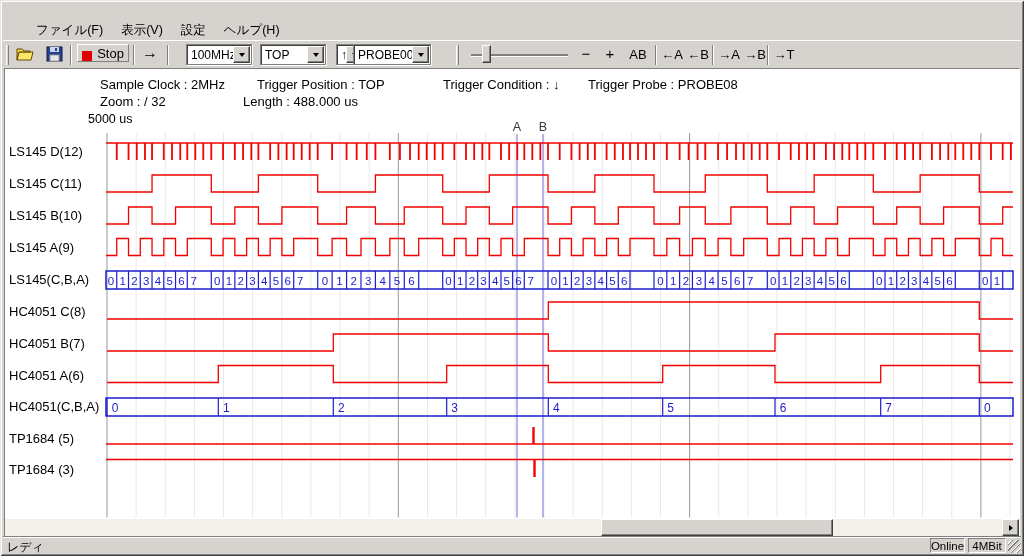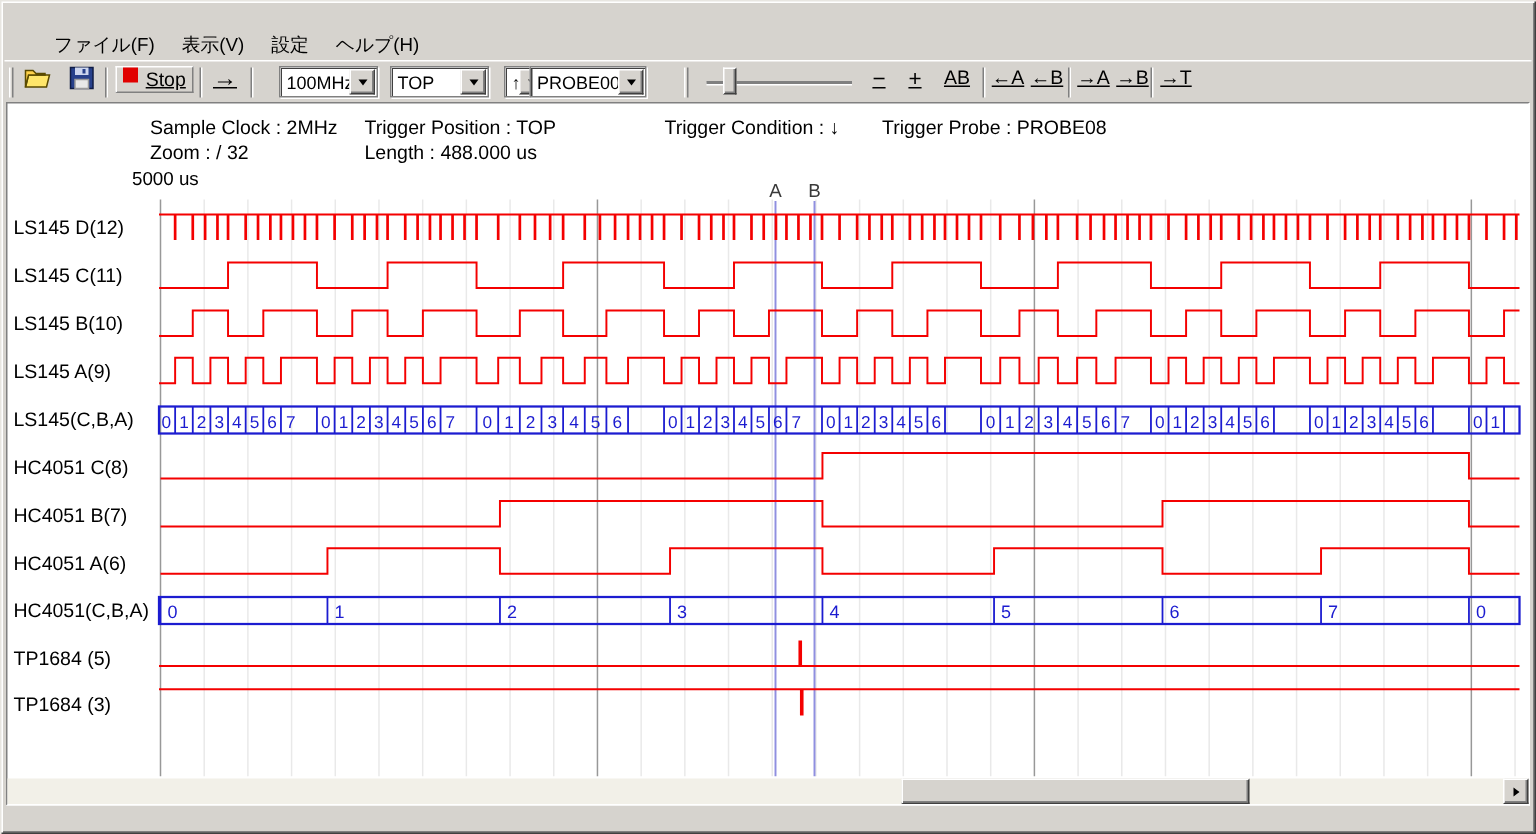--- a/index.html
+++ b/index.html
@@ -22,21 +22,21 @@
   .glyph-x { font-size:12px; font-weight:bold; line-height:10px; color:#000; font-family:"DejaVu Sans",sans-serif; }
 
   
   .menubar { position:absolute; left:3px; top:21px; right:3px; height:19px; display:flex; align-items:center; font-size:12.5px;margin-left:24px; }
   .menuitem { padding:2px 9px; }
 
   
   .toolbar { position:absolute; left:3px; top:40px; right:3px; height:28px; border-top:1px solid #fff; }
   .grip { position:absolute; top:4px; width:3px; height:20px; border-left:1px solid #fff; border-right:1px solid #808080; background:#d6d3ce; }
   .tsep { position:absolute; top:4px; width:2px; height:20px; border-left:1px solid #808080; border-right:1px solid #fff; }
-  .tbtn { position:absolute; top:3px; height:18px; display:flex; align-items:flex-start; justify-content:center; font-size:13px; color:#000;text-decoration:underline; }
+  .tbtn { position:absolute; top:3px; height:18px; display:flex; align-items:flex-end; justify-content:center; font-size:13px; color:#000; }
   .framed { border:1px solid; border-color:#fff #808080 #808080 #fff; }
   .stop-sq { width:10px; height:10px; background:#e10000; margin-right:5px; }
   .combo { position:absolute; top:3px; height:21px; background:#fff; border:1px solid #808080;
     box-shadow:inset 1px 1px 0 #404040, 1px 1px 0 #fff; font-size:12px; display:flex; align-items:center; }
   .combo .val { flex:1; padding-left:4px; white-space:nowrap; overflow:hidden; }
   .combo .drop { width:17px; height:17px; margin-right:1px; background:#d6d3ce; border:1px solid; border-color:#fff #404040 #404040 #fff;
     box-shadow:inset -1px -1px 0 #808080; display:flex; align-items:center; justify-content:center; }
   .tri-down { width:0; height:0; border-left:3.5px solid transparent; border-right:3.5px solid transparent; border-top:4px solid #000; }
   .tri-right { width:0; height:0; border-top:3.5px solid transparent; border-bottom:3.5px solid transparent; border-left:4px solid #000; }
   .slider-groove { position:absolute; top:13px; height:2px; background:#808080; box-shadow:0 1px 0 #fff; }
@@ -152,21 +152,21 @@
     <span class="tbtn" style="left:714px;width:24px">→A</span>
     <span class="tbtn" style="left:740px;width:24px">→B</span>
     <span class="tsep" style="left:764px"></span>
     <span class="tbtn" style="left:769px;width:24px">→T</span>
   </div>
 
   <div class="client"></div>
 
   <span class="hdrtext" style="left:100px;top:77px">Sample Clock : 2MHz</span>
   <span class="hdrtext" style="left:100px;top:94px">Zoom : /  32</span>
-  <span class="hdrtext" style="left:243px;top:77px">Trigger Position : TOP</span>
+  <span class="hdrtext" style="left:257px;top:77px">Trigger Position : TOP</span>
   <span class="hdrtext" style="left:243px;top:94px">Length : 488.000 us</span>
   <span class="hdrtext" style="left:443px;top:77px">Trigger Condition : ↓</span>
   <span class="hdrtext" style="left:588px;top:77px">Trigger Probe : PROBE08</span>
   <span class="hdrtext" style="left:88px;top:112px;font-size:12.5px">5000 us</span>
 
   <div id="siglabels">
       <div class="siglabel" style="top: 144px;">LS145 D(12)</div>
       <div class="siglabel" style="top: 176px;">LS145 C(11)</div>
       <div class="siglabel" style="top: 208px;">LS145 B(10)</div>
       <div class="siglabel" style="top: 239.5px;">LS145 A(9)</div>
@@ -476,14 +476,20 @@
       <line x1="534.5" y1="459.5" x2="534.5" y2="477" stroke="#f40000" stroke-width="2.4"></line>
     </svg>
 
   <div class="hscroll">
     <span class="sthumb" id="sb-thumb" style="left: 596px; width: 232px;"></span>
     <span class="sbtn" style="right:0">
         <span class="tri-right"></span>
       </span>
   </div>
 
+  <div class="statusbar">
+    <span class="sttext">レディ</span>
+    <span class="stpanel" style="left:927px;width:35px">Online</span>
+    <span class="stpanel" style="left:965px;width:38px">4MBit</span>
+    <span class="grip-corner"></span>
+  </div>
 
 </div>
 
 </body></html>

